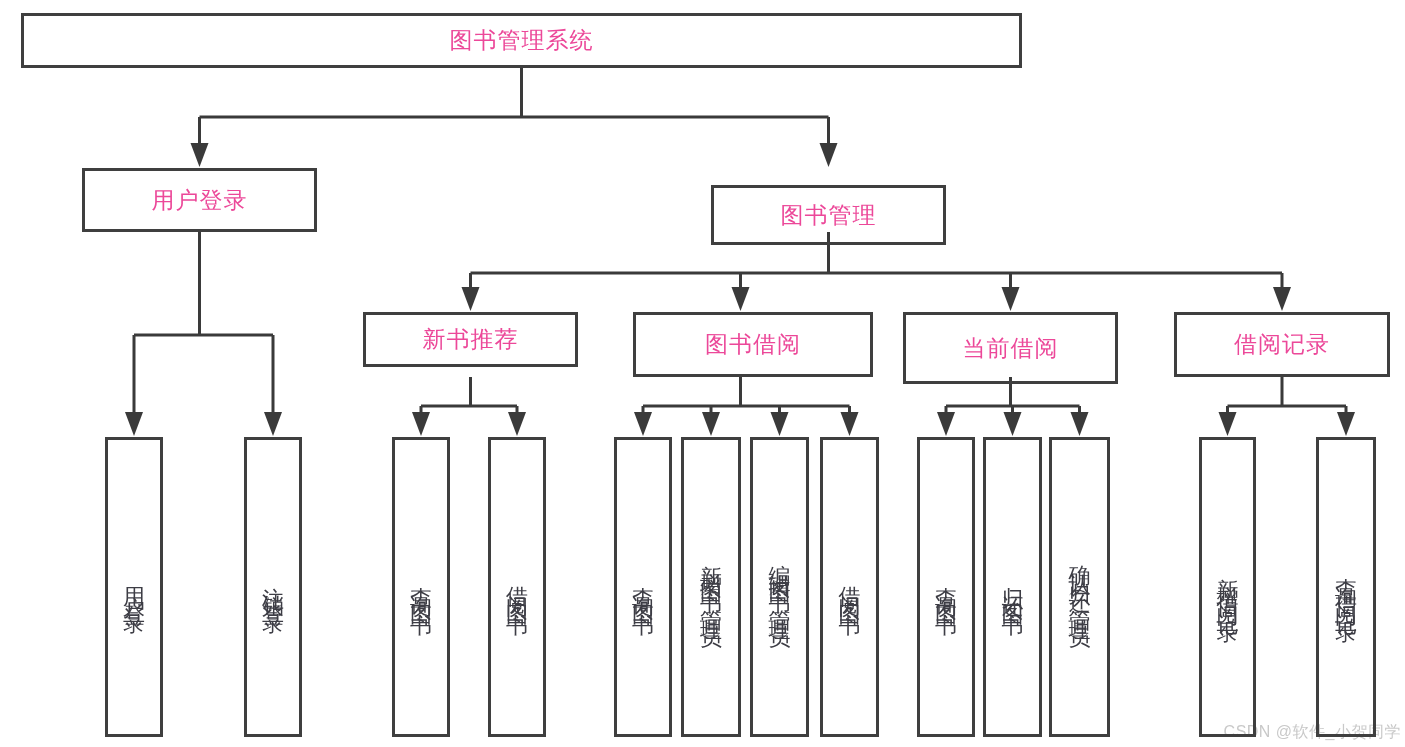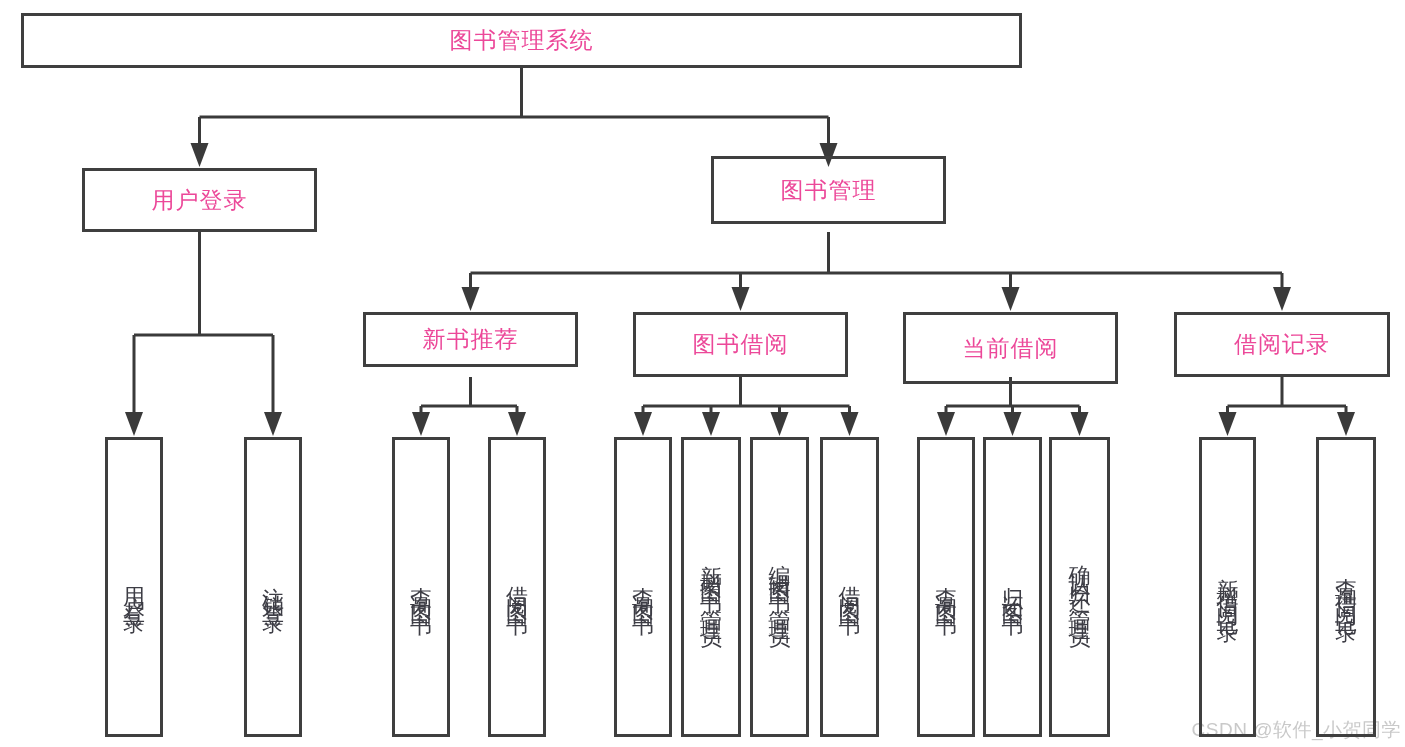--- a/index.html
+++ b/index.html
@@ -61,21 +61,21 @@
     text-orientation: mixed;
     font-size: 22px;
     letter-spacing: 9px;
     color: #3d3d45;
     line-height: 1;
   }
   .watermark {
     position: absolute;
     right: 4px;
     bottom: 4px;
-    font-size: 19px;
+    font-size: 16px;
     color: #c9c9c9;
     z-index: 1;
     letter-spacing: 0.5px;
     white-space: nowrap;
   }
 </style>
 </head>
 <body>
 
 <div class="stage">
@@ -125,28 +125,28 @@
     </g>
   </svg>
 
   <div class="hbox" style="left:21px;top:13px;width:1001px;height:55px">
     <span>图书管理系统</span>
   </div>
 
   <div class="hbox" style="left:82px;top:168px;width:235px;height:64px">
     <span>用户登录</span>
   </div>
-  <div class="hbox" style="left:711px;top:156px;width:235px;height:68px">
+  <div class="hbox" style="left:711px;top:185px;width:235px;height:60px">
     <span>图书管理</span>
   </div>
 
   <div class="hbox" style="left:363px;top:312px;width:215px;height:55px">
     <span>新书推荐</span>
   </div>
-  <div class="hbox" style="left:633px;top:312px;width:215px;height:65px">
+  <div class="hbox" style="left:633px;top:312px;width:240px;height:65px">
     <span>图书借阅</span>
   </div>
   <div class="hbox" style="left:903px;top:312px;width:215px;height:72px">
     <span>当前借阅</span>
   </div>
   <div class="hbox" style="left:1174px;top:312px;width:216px;height:65px">
     <span>借阅记录</span>
   </div>
 
   <div class="vbox" style="left:105px;top:437px;width:58px;height:300px">

